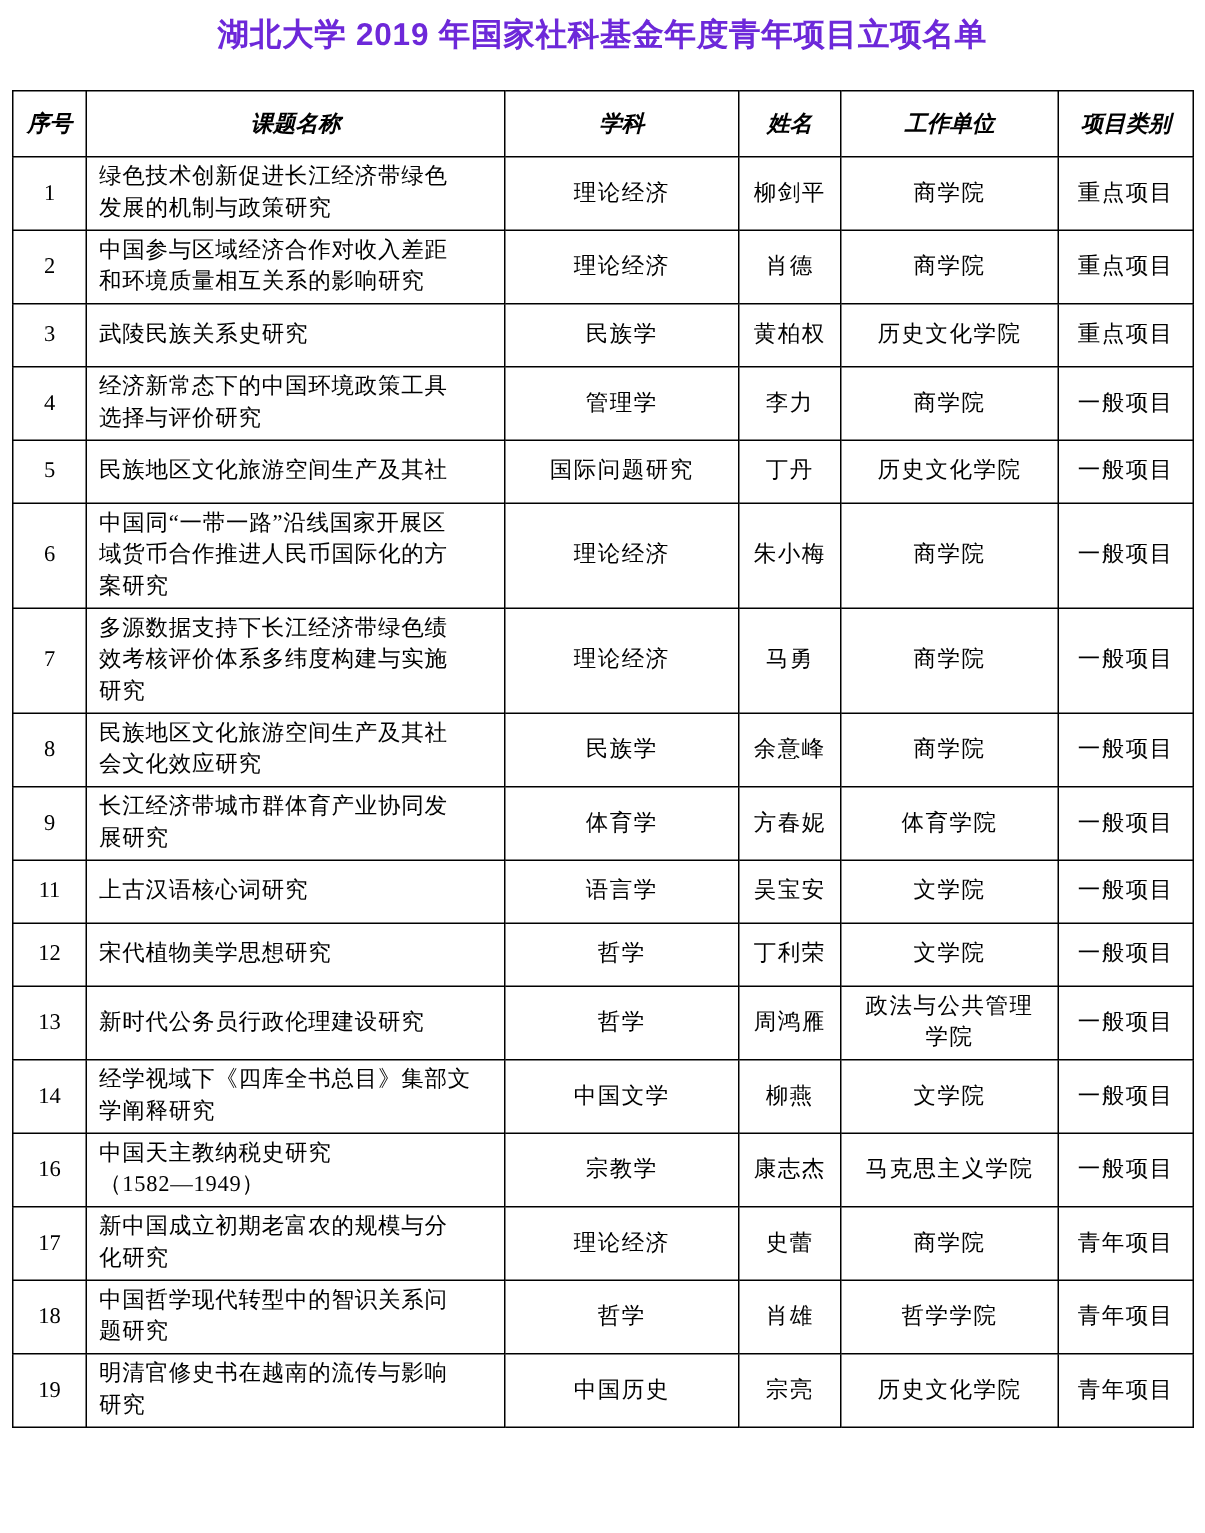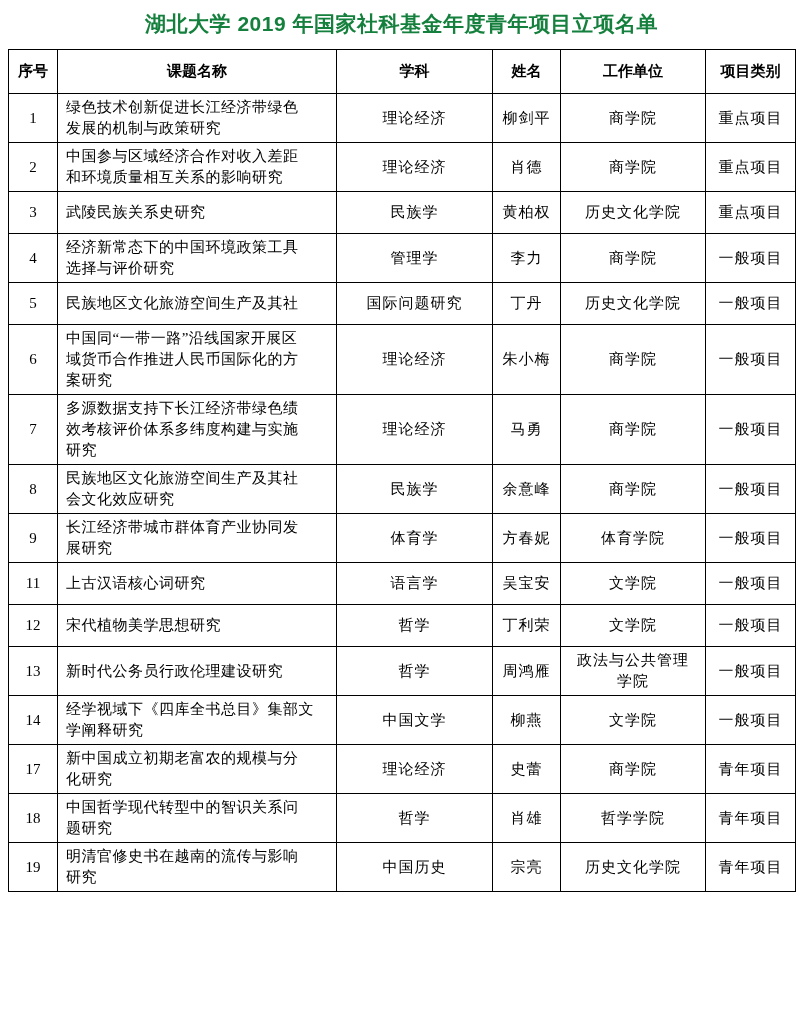--- a/index.html
+++ b/index.html
@@ -12,39 +12,39 @@
     color: #000000;
     padding-top: 8px;
     overflow: hidden;
   }
   .doc-title {
     text-align: center;
     font-family: "Liberation Sans", sans-serif;
     font-weight: bold;
     font-size: 21px;
     line-height: 28px;
-    color: #15803d;
-    margin: 2px 0 11px 0;
+    color: #6d28d9;
+    margin: 2px 0 22px 0;
     letter-spacing: 0.5px;
   }
   table.roster {
     border-collapse: collapse;
     table-layout: fixed;
     width: 787px;
     margin-left: 8px;
     border: 1.5px solid #000000;
     background: #ffffff;
   }
   th, td {
     border: 1px solid #000000;
     color: #000000;
     vertical-align: middle;
     overflow: hidden;
   }
-  thead tr { height: 44px; }
+  thead tr { height: 44px; font-style: italic; }
   tbody tr { height: 42px; }
   th {
     font-family: "Liberation Sans", sans-serif;
     font-weight: bold;
     font-size: 15px;
     text-align: center;
     padding: 2px 4px;
   }
   td {
     font-family: "Liberation Serif", "DejaVu Serif", serif;
@@ -200,20 +200,29 @@
         <tr>
           <td class="col-index">14</td>
           <td class="col-project">经学视域下《四库全书总目》集部文
 学阐释研究</td>
           <td class="col-discipline">中国文学</td>
           <td class="col-name">柳燕</td>
           <td class="col-unit">文学院</td>
           <td class="col-category">一般项目</td>
         </tr>
         <tr>
+          <td class="col-index">16</td>
+          <td class="col-project">中国天主教纳税史研究
+（1582—1949）</td>
+          <td class="col-discipline">宗教学</td>
+          <td class="col-name">康志杰</td>
+          <td class="col-unit">马克思主义学院</td>
+          <td class="col-category">一般项目</td>
+        </tr>
+        <tr>
           <td class="col-index">17</td>
           <td class="col-project">新中国成立初期老富农的规模与分
 化研究</td>
           <td class="col-discipline">理论经济</td>
           <td class="col-name">史蕾</td>
           <td class="col-unit">商学院</td>
           <td class="col-category">青年项目</td>
         </tr>
         <tr>
           <td class="col-index">18</td>

